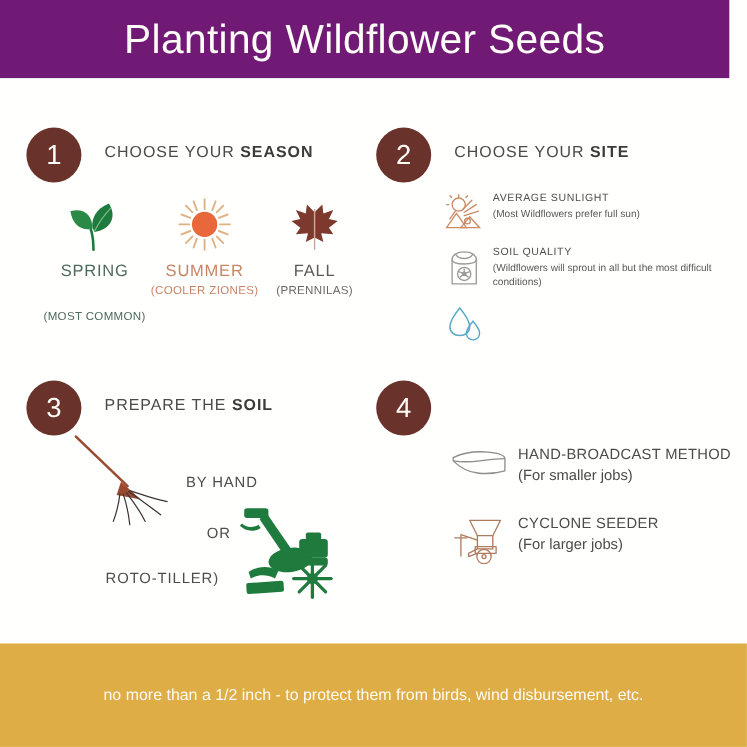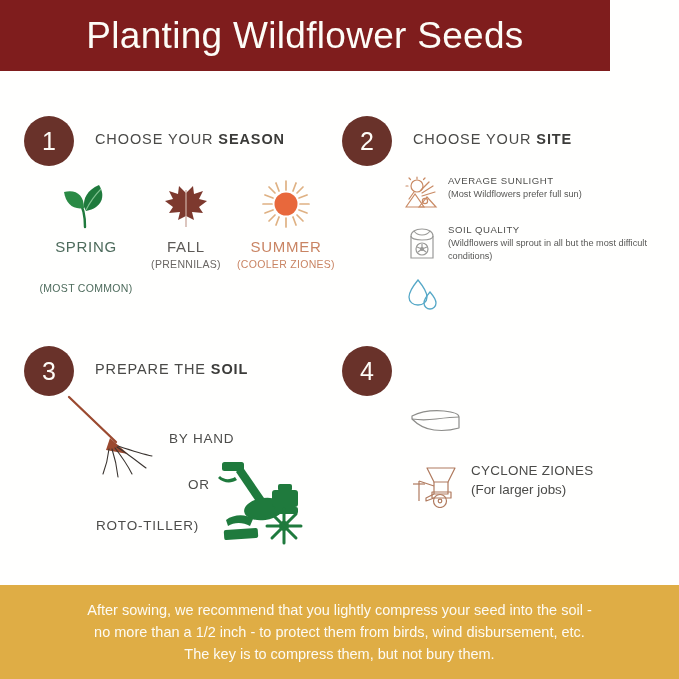--- a/index.html
+++ b/index.html
@@ -7,22 +7,22 @@
     width:679px;height:679px;
     background:#ffffff;
     font-family:"Liberation Sans", sans-serif;
     overflow:hidden;
     position:relative;
   }
   .page{position:relative;width:679px;height:679px;background:#fffffe;}
 
   
   .header{
-    position:absolute;left:0;top:0;width:610px;height:71px;
-    background:#7f1d1d;
+    position:absolute;left:0;top:0;width:663px;height:71px;
+    background:#701a75;
     display:flex;align-items:center;justify-content:center;text-align:right;
   }
   .header-title{
     color:#fdfcf7;
     font-size:37px;
     font-weight:400;
     letter-spacing:.3px;
     font-family:"Liberation Sans", sans-serif;
     white-space:nowrap;
   }
@@ -123,31 +123,20 @@
           <div class="season-icon">
             <svg width="54" height="50" viewBox="0 0 54 50">
               <path d="M26 47 C26 36 25 28 20 21" stroke="#1f7a3d" stroke-width="2.4" fill="none" stroke-linecap="round"></path>
               <path d="M25 28 C14 30 7 24 5 12 C17 9 25 15 25 28 Z" fill="#2a8a45"></path>
               <path d="M25 27 C24 19 28 10 40 5 C47 16 43 28 27 31 Z" fill="#1f7a3d"></path>
               <path d="M27 30 C31 22 36 15 42 9" stroke="#7dc08f" stroke-width="1.1" fill="none"></path>
             </svg>
           </div>
           <div class="season-name">SPRING</div>
           <div class="season-sub">(MOST COMMON)</div>
-        </div>
-
-        <div class="season s-fall">
-          <div class="season-icon">
-            <svg width="48" height="50" viewBox="0 0 48 50">
-              <path d="M24 48 L24 36 L16 40 L18 32 L7 33 L11 27 L3 21 L11 19 L7 11 L16 14 L17 6 L24 13 L31 6 L32 14 L41 11 L37 19 L45 21 L37 27 L41 33 L30 32 L32 40 L24 36 Z" fill="#7d392e"></path>
-              <path d="M24 47 L24 10" stroke="#caa79c" stroke-width="1.3"></path>
-            </svg>
-          </div>
-          <div class="season-name">FALL</div>
-          <div class="season-sub">(PRENNILAS)</div>
         </div>
 
         <div class="season s-summer">
           <div class="season-icon">
             <svg width="56" height="52" viewBox="0 0 56 52">
               <g stroke="#dfb183" stroke-width="1.7" stroke-linecap="round">
                 <line x1="28" y1="3" x2="28" y2="12"></line>
                 <line x1="28" y1="40" x2="28" y2="49"></line>
                 <line x1="5" y1="26" x2="14" y2="26"></line>
                 <line x1="42" y1="26" x2="51" y2="26"></line>
@@ -162,20 +151,31 @@
                 <line x1="7" y1="17" x2="15" y2="20"></line>
                 <line x1="41" y1="32" x2="49" y2="35"></line>
                 <line x1="49" y1="17" x2="41" y2="20"></line>
                 <line x1="15" y1="32" x2="7" y2="35"></line>
               </g>
               <circle cx="28" cy="26" r="11.5" fill="#e8683c"></circle>
             </svg>
           </div>
           <div class="season-name">SUMMER</div>
           <div class="season-sub">(COOLER ZIONES)</div>
+        </div>
+
+        <div class="season s-fall">
+          <div class="season-icon">
+            <svg width="48" height="50" viewBox="0 0 48 50">
+              <path d="M24 48 L24 36 L16 40 L18 32 L7 33 L11 27 L3 21 L11 19 L7 11 L16 14 L17 6 L24 13 L31 6 L32 14 L41 11 L37 19 L45 21 L37 27 L41 33 L30 32 L32 40 L24 36 Z" fill="#7d392e"></path>
+              <path d="M24 47 L24 10" stroke="#caa79c" stroke-width="1.3"></path>
+            </svg>
+          </div>
+          <div class="season-name">FALL</div>
+          <div class="season-sub">(PRENNILAS)</div>
         </div>
 
       </div>
     </div>
 
     <div class="step step2">
       <div class="step-head">
         <div class="badge">2</div>
         <div class="step-title"><span>CHOOSE YOUR </span><b>SITE</b></div>
       </div>
@@ -303,50 +303,52 @@
 
         <div class="bullet">
           <div class="bullet-ico">
             <svg width="52" height="30" viewBox="0 0 52 30">
               <g stroke="#8d8d8a" stroke-width="1.2" fill="none" stroke-linejoin="round">
                 <path d="M2 10 C10 6 22 4 34 5 C44 6 49 8 49 11 L49 22 C42 24 32 25 24 24 C15 23 7 18 2 13 Z"></path>
                 <path d="M2 13 C9 14 18 14 26 13 C34 12 43 11 49 11"></path>
               </g>
             </svg>
           </div>
+          <div class="bullet-txt">
+            <div class="bullet-title">HAND-BROADCAST METHOD</div>
+            <div class="bullet-sub">(For smaller jobs)</div>
+          </div>
         </div>
 
         <div class="bullet">
           <div class="bullet-ico">
             <svg width="52" height="44" viewBox="0 0 52 44">
               <g stroke="#b07a5e" stroke-width="1.2" fill="none" stroke-linejoin="round">
                 <path d="M17 4 L45 4 L38 18 L24 18 Z"></path>
                 <path d="M24 18 L24 30 L38 30 L38 18"></path>
                 <rect x="22" y="28" width="19" height="6"></rect>
                 <path d="M24 30 L16 34 L16 37 L24 34"></path>
                 <line x1="9" y1="17" x2="9" y2="37"></line>
                 <line x1="9" y1="17" x2="24" y2="22"></line>
                 <line x1="3" y1="20" x2="15" y2="20"></line>
                 <circle cx="30" cy="37" r="6.5"></circle>
                 <circle cx="30" cy="37" r="1.8"></circle>
               </g>
             </svg>
           </div>
           <div class="bullet-txt">
-            <div class="bullet-title">CYCLONE ZIONES</div>
+            <div class="bullet-title">CYCLONE SEEDER</div>
             <div class="bullet-sub">(For larger jobs)</div>
           </div>
         </div>
 
       </div>
     </div>
 
   </div>
 
   <div class="footer">
     <div class="footer-text">
-      <div>After sowing, we recommend that you lightly compress your seed into the soil -</div>
       <div>no more than a 1/2 inch - to protect them from birds, wind disbursement, etc.</div>
-      <div>The key is to compress them, but not bury them.</div>
     </div>
   </div>
 
 </div>
 
 </body></html>

